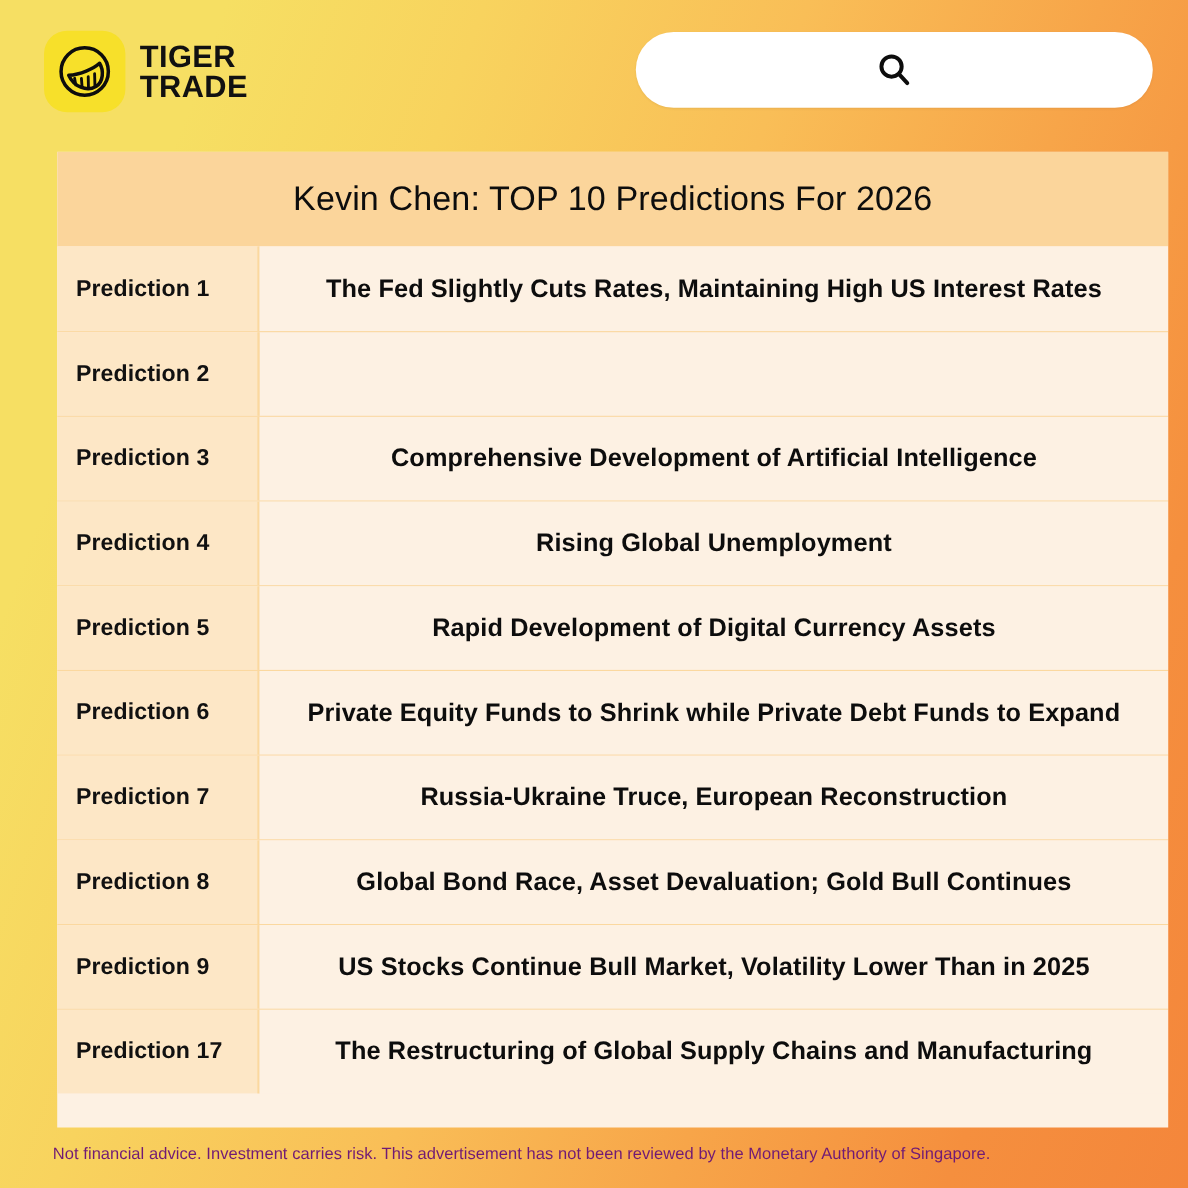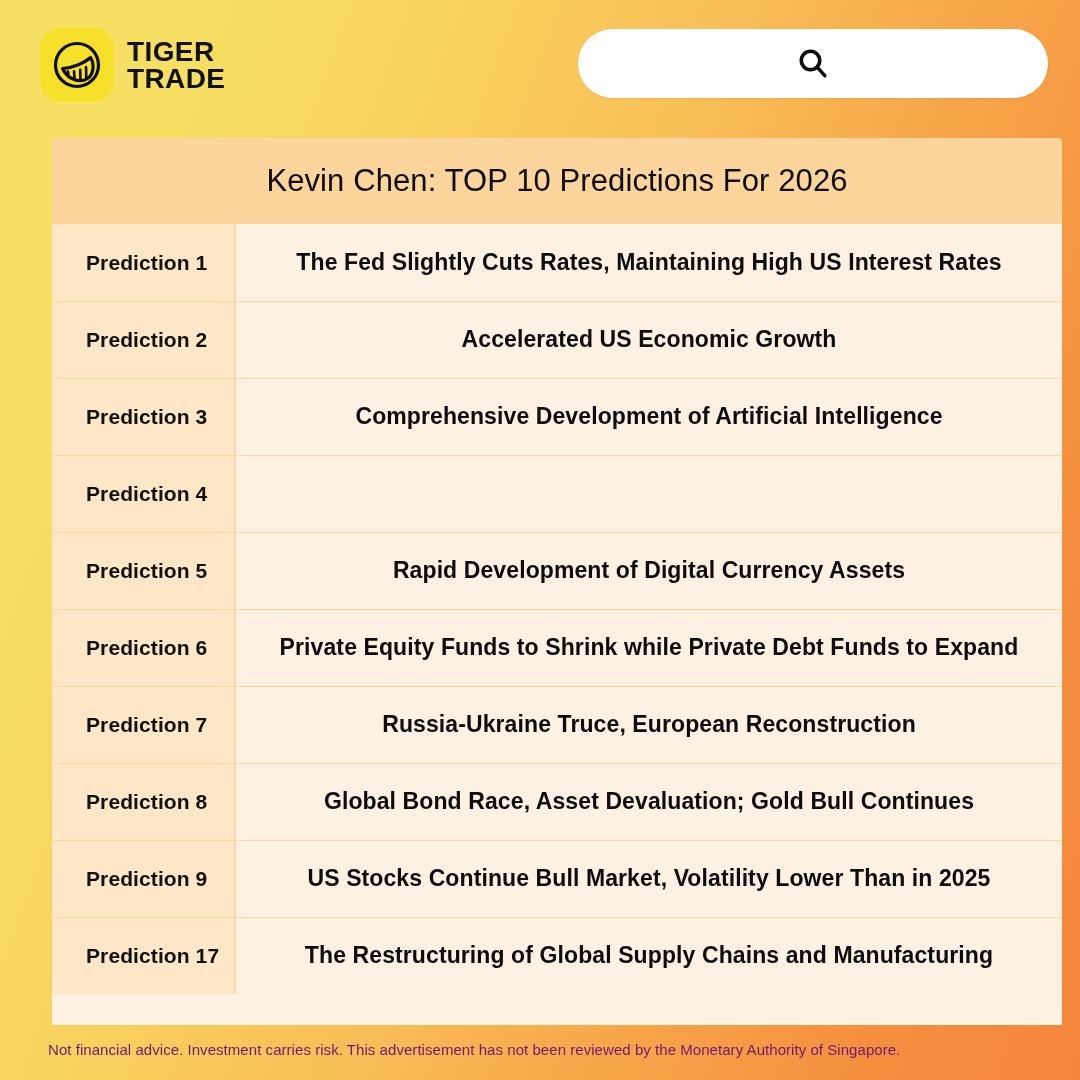--- a/index.html
+++ b/index.html
@@ -129,21 +129,21 @@
 
   .row:first-child { border-top: none; }
 
   .cell-label {
     width: 184px;
     flex: none;
     background: #FDE7C6;
     border-right: 2px solid #FBD89F;
     display: flex;
     align-items: center;
-    padding-left: 34px;
+    padding-left: 17px;
   }
 
   .cell-label span {
     font-size: 21px;
     font-weight: 600;
     color: #111111;
     letter-spacing: 0.1px;
     white-space: nowrap;
   }
 
@@ -229,37 +229,37 @@
       </div>
       <div class="cell-text">
         <span>The Fed Slightly Cuts Rates, Maintaining High US Interest Rates</span>
       </div>
     </div>
 
     <div class="row">
       <div class="cell-label">
         <span>Prediction 2</span>
       </div>
-      <div class="cell-text">
-        <span>Accelerated US Economic Growth</span>
-      </div>
     </div>
 
     <div class="row">
       <div class="cell-label">
         <span>Prediction 3</span>
       </div>
       <div class="cell-text">
         <span>Comprehensive Development of Artificial Intelligence</span>
       </div>
     </div>
 
     <div class="row">
       <div class="cell-label">
         <span>Prediction 4</span>
+      </div>
+      <div class="cell-text">
+        <span>Rising Global Unemployment</span>
       </div>
     </div>
 
     <div class="row">
       <div class="cell-label">
         <span>Prediction 5</span>
       </div>
       <div class="cell-text">
         <span>Rapid Development of Digital Currency Assets</span>
       </div>

